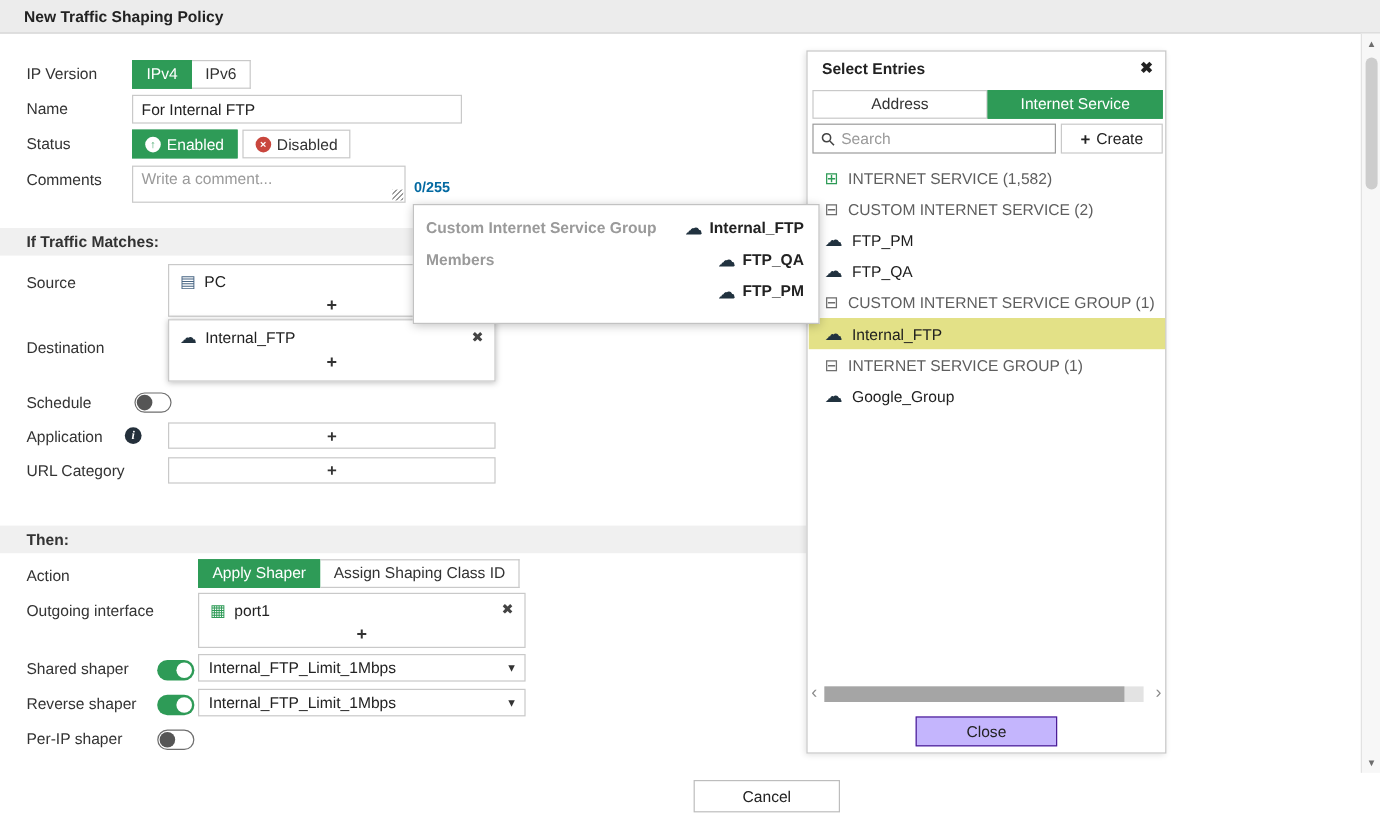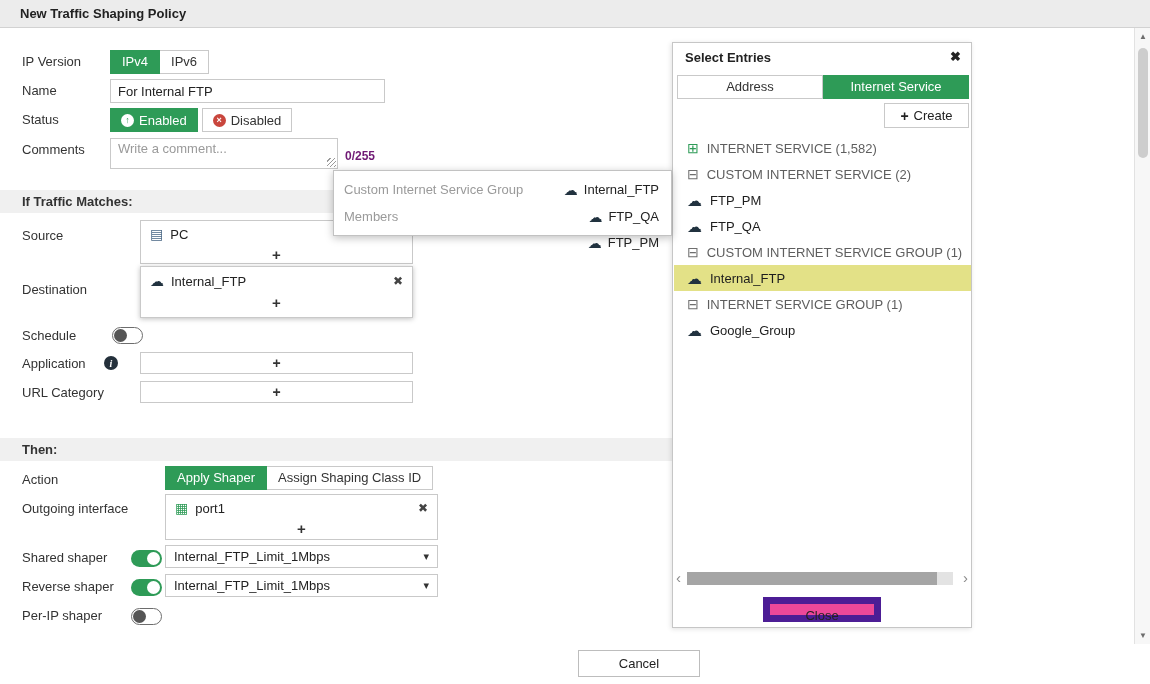--- a/index.html
+++ b/index.html
@@ -25,21 +25,21 @@
   .circ { display:inline-flex; width:13px; height:13px; border-radius:50%; align-items:center; justify-content:center; font-size:9px; line-height:1; font-weight:bold; }
   .circ.white { background:#fff; color:#2e9b57; }
   .circ.red { background:#c9463d; color:#fff; }
 
   input[type=text], textarea { font-family:"Liberation Sans", sans-serif; font-size:13px; color:#222; border:1px solid #c9c9c9; padding:2px 7px; outline:none; background:#fff; }
   textarea { resize:none; }
   ::placeholder { color:#9a9a9a; }
   .comment-wrap { position:absolute; }
   .comment-wrap::after { content:""; position:absolute; right:2px; bottom:2px; width:9px; height:9px;
     background:repeating-linear-gradient(135deg, transparent 0 2px, #9a9a9a 2px 3px); pointer-events:none; }
-  .counter { position:absolute; font-size:12px; font-weight:bold; color:#701a75; }
+  .counter { position:absolute; font-size:12px; font-weight:bold; color:#0369a1; }
 
   .band { position:absolute; left:0; width:672px; height:23px; background:#f0f0f0; line-height:23px; padding-left:22px; font-weight:600; color:#333; }
 
   
   .entrybox { position:absolute; background:#fff; border:1px solid #c9c9c9; }
   .entrybox.shadow { box-shadow:0 1px 5px rgba(0,0,0,.25); }
   .entry { height:26px; display:flex; align-items:center; gap:7px; padding:0 9px; color:#222; }
   .entry .rm { margin-left:auto; color:#444; font-size:12px; cursor:pointer; }
   .plusrow { height:18px; text-align:center; font-weight:bold; font-size:15px; line-height:16px; color:#333; cursor:pointer; }
   .emptybox { position:absolute; background:#fff; border:1px solid #c9c9c9; text-align:center; font-weight:bold; font-size:14px; line-height:20px; color:#333; cursor:pointer; }
@@ -55,21 +55,21 @@
   .toggle.on::after { content:""; position:absolute; right:2px; top:2px; width:13px; height:13px; border-radius:50%; background:#fff; }
   .toggle.off { background:#fff; border:1px solid #6d6d6d; }
   .toggle.off::after { content:""; position:absolute; left:1px; top:1px; width:13px; height:13px; border-radius:50%; background:#555; }
 
   .info { display:inline-flex; width:14px; height:14px; border-radius:50%; background:#24303b; color:#fff; font-size:10px; font-weight:bold; font-style:italic; align-items:center; justify-content:center; font-family:"Liberation Serif", serif; }
 
   .dropdown { position:absolute; height:23px; border:1px solid #c9c9c9; background:#fff; display:flex; align-items:center; justify-content:space-between; padding:0 8px; color:#222; cursor:pointer; }
   .dropdown .caret { color:#333; font-size:11px; }
 
   
-  .tooltip { position:absolute; left:333px; top:170px; width:339px; height:66px; background:#fff; border:1px solid #c2c2c2; box-shadow:0 2px 8px rgba(0,0,0,.25); z-index:40; }
+  .tooltip { position:absolute; left:344px; top:170px; width:339px; height:100px; background:#fff; border:1px solid #c2c2c2; box-shadow:0 2px 8px rgba(0,0,0,.25); z-index:40;font-weight:bold; }
   .tooltip .tlabel { position:absolute; left:10px; color:#9a9a9a; height:18px; line-height:18px; }
   .tooltip .tval { position:absolute; right:12px; height:18px; line-height:18px; color:#222; display:flex; align-items:center; gap:6px; }
 
   
   .panel { position:absolute; left:672px; top:42px; width:300px; height:586px; background:#fff; border:1px solid #c6c6c6; box-shadow:-1px 1px 5px rgba(0,0,0,.12); z-index:30; }
   .panel .ptitle { position:absolute; left:12px; top:7px; font-weight:600; color:#222; }
   .panel .pclose { position:absolute; right:10px; top:6px; font-size:13px; font-weight:bold; color:#222; cursor:pointer; }
   .ptab { position:absolute; top:32px; width:146px; height:24px; line-height:22px; text-align:center; border:1px solid #c9c9c9; background:#fff; color:#333; cursor:pointer; }
   .ptab.sel { background:#2e9b57; border-color:#2e9b57; color:#fff; }
   .searchwrap { position:absolute; left:4px; top:60px; width:203px; height:25px; border:1px solid #9b9b9b; background:#fff; display:flex; align-items:center; padding:0 6px; gap:5px; }
@@ -83,21 +83,21 @@
   .picon.expand { color:#2e9b57; }
   .picon.collapse { color:#6f6f6f; }
   .picon.cloud { color:#21323f; font-size:15px; }
   .plabel.group { color:#5e5e5e; }
   .plabel.leaf { color:#1d1d1d; }
 
   .hscroll-track { position:absolute; left:14px; top:529px; width:266px; height:13px; background:#e3e3e3; }
   .hscroll-thumb { position:absolute; left:0; top:0; width:250px; height:13px; background:#a5a5a5; cursor:pointer; }
   .hchev { position:absolute; top:526px; font-size:15px; color:#8a8a8a; cursor:pointer; line-height:18px; }
 
-  .closebtn { position:absolute; left:90px; top:554px; width:118px; height:25px; border:7px solid #4c1d95; background:#ec4899; color:#222; text-align:center; line-height:23px; cursor:pointer; }
+  .closebtn { position:absolute; left:90px; top:554px; width:118px; height:25px; border:1px solid #4c1d95; background:#c4b5fd; color:#222; text-align:center; line-height:23px; cursor:pointer; }
 
   
   .okbtn { position:absolute; left:452px; top:650px; width:118px; height:27px; background:#2e9b57; border:1px solid #2e9b57; color:#fff; text-align:center; line-height:25px; cursor:pointer; }
   .cancelbtn { position:absolute; left:578px; top:650px; width:122px; height:27px; background:#fff; border:1px solid #bdbdbd; color:#222; text-align:center; line-height:25px; cursor:pointer; }
 
   
   .vscroll { position:absolute; left:1134px; top:28px; width:16px; height:616px; background:#f7f7f7; border-left:1px solid #e2e2e2; }
   .vscroll .arr { position:absolute; left:0; width:16px; text-align:center; font-size:8px; color:#6d6d6d; cursor:pointer; }
   .vscroll .thumb { position:absolute; left:3px; top:20px; width:10px; height:110px; background:#cdcdcd; border-radius:5px; cursor:pointer; }
 </style>
@@ -220,20 +220,27 @@
     </div>
   </div>
 
   <div class="panel">
     <div class="ptitle">Select Entries</div>
     <div class="pclose">✖</div>
 
     <div class="ptab" style="left:4px">Address</div>
     <div class="ptab sel" style="left:150px">Internet Service</div>
 
+    <div class="searchwrap">
+      <svg width="12" height="12" viewBox="0 0 12 12">
+        <circle cx="4.8" cy="4.8" r="3.4" fill="none" stroke="#444" stroke-width="1.3"></circle>
+        <line x1="7.5" y1="7.5" x2="11" y2="11" stroke="#444" stroke-width="1.3"></line>
+      </svg>
+      <input type="text" placeholder="Search" style="">
+    </div>
     <div class="createbtn">
       <span class="plus">+</span>
       <span>Create</span>
     </div>
 
     <div class="prow" style="top:92px">
       <span class="picon expand">⊞</span>
       <span class="plabel group">INTERNET SERVICE (1,582)</span>
     </div>
     <div class="prow" style="top:118px">

